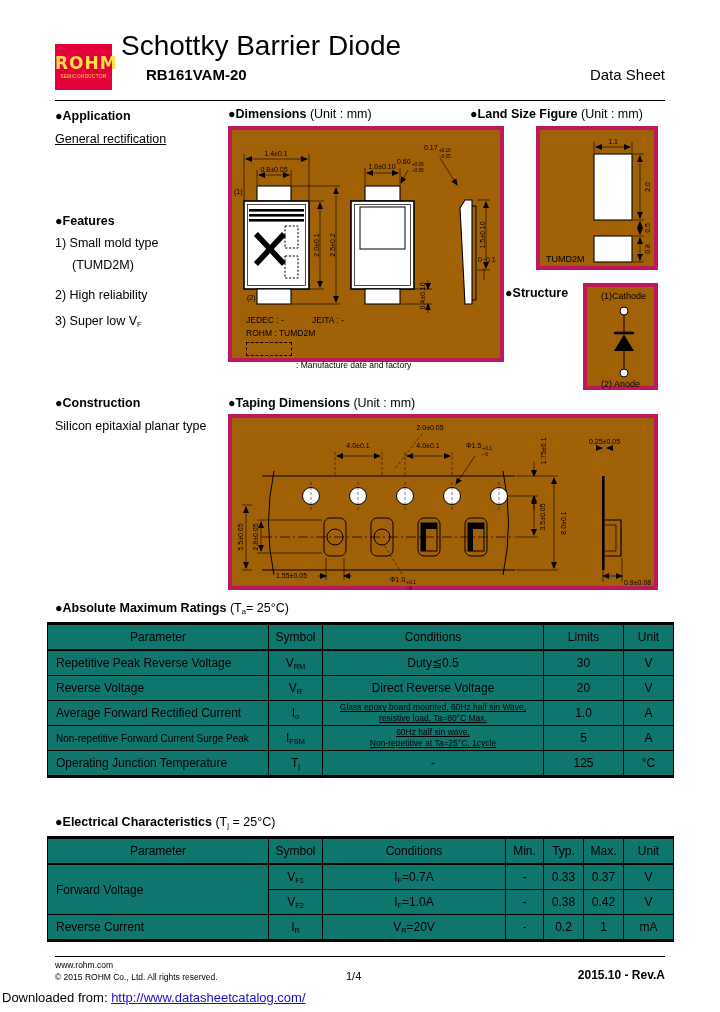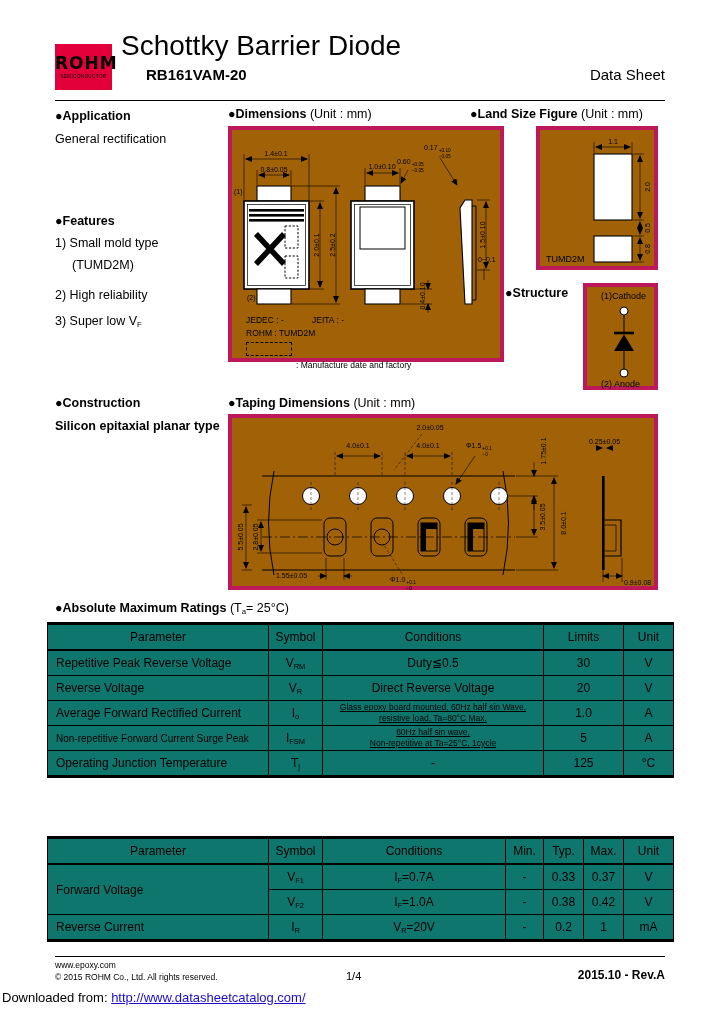--- a/index.html
+++ b/index.html
@@ -13,21 +13,21 @@
   .box{position:absolute;border:4px solid #be185d;box-sizing:border-box;background:#a16207;}
   .box svg{position:absolute;left:0;top:0;}
   .dim{position:absolute;font-size:7px;line-height:1;white-space:nowrap;}
   .dim.c{transform:translateX(-50%);}
   .dim.v{transform:translate(-50%,-50%) rotate(-90deg);}
   .note{position:absolute;font-size:8.5px;white-space:nowrap;line-height:1.1;}
   .tol{display:inline-flex;flex-direction:column;font-size:4.8px;line-height:1.15;
        vertical-align:-2px;margin-left:1px;}
   .legend-box{position:absolute;border:1px dashed #000;}
   
-  .logo{position:absolute;background:#e3003a;color:#000000;text-align:center;}
+  .logo{position:absolute;background:#e3003a;color:#fde047;text-align:center;}
   .logo .l1{display:block;font-size:17px;font-weight:bold;letter-spacing:1px;margin-top:9px;
             font-family:"DejaVu Sans",sans-serif;}
   .logo .l2{display:block;font-size:4.6px;letter-spacing:.4px;margin-top:1px;}
   
   .dtable{position:absolute;border-collapse:collapse;table-layout:fixed;font-size:12px;background:#0f766e;}
   .dtable th,.dtable td{border:1.2px solid #000;text-align:center;padding:0;height:24px;
       overflow:hidden;font-weight:normal;}
   .dtable thead th{border-top:3px solid #000;border-bottom:2.5px solid #000;}
   .dtable tbody tr:last-child td{border-bottom:3px solid #000;}
   .dtable .left{text-align:left;padding-left:8px;}
@@ -47,30 +47,30 @@
   <div class="logo" style="left:55px;top:44px;width:57px;height:46px;">
     <span class="l1">ROHM</span>
     <span class="l2">SEMICONDUCTOR</span>
   </div>
   <div class="abs" style="left:121px;top:30px;font-size:28px;">Schottky Barrier Diode</div>
   <div class="abs b" style="left:146px;top:66px;font-size:15px;">RB161VAM-20</div>
   <div class="abs" style="right:55px;top:66px;font-size:15px;">Data Sheet</div>
   <div class="footer-line" style="left:55px;top:100px;width:610px;"></div>
 
   <div class="sec-h" style="left:55px;top:109px;">●Application</div>
-  <div class="body-txt" style="left:55px;top:132px;">General rectification</div>
+  <div class="body-txt" style="left:55px;top:132px;text-decoration:underline;">General rectification</div>
 
   <div class="sec-h" style="left:55px;top:214px;">●Features</div>
   <div class="body-txt" style="left:55px;top:236px;">1)  Small mold type</div>
   <div class="body-txt" style="left:72px;top:258px;">(TUMD2M)</div>
   <div class="body-txt" style="left:55px;top:288px;">2)  High reliability</div>
   <div class="body-txt" style="left:55px;top:314px;"><span>3)  Super low V</span><sub>F</sub></div>
 
   <div class="sec-h" style="left:55px;top:396px;">●Construction</div>
-  <div class="body-txt" style="left:55px;top:419px;font-weight:bold;">Silicon epitaxial planar type</div>
+  <div class="body-txt" style="left:55px;top:419px;">Silicon epitaxial planar type</div>
 
   <div class="sec-h" style="left:228px;top:107px;"><span>●Dimensions</span> <span class="unit">(Unit : mm)</span></div>
   <div class="box" style="left:228px;top:126px;width:276px;height:236px;">
     <svg width="276" height="236" viewBox="0 0 276 236">
       <defs>
         <marker id="ah" markerWidth="7" markerHeight="6" refX="6" refY="3" orient="auto-start-reverse" markerUnits="userSpaceOnUse">
             <path d="M0,0L7,3L0,6z"></path>
           </marker>
       </defs>
       <g stroke="#000" fill="none" stroke-width="0.6">
@@ -372,20 +372,21 @@
       <tr>
         <td class="left">Operating Junction Temperature</td>
         <td><span>T</span><sub>j</sub></td>
         <td>-</td>
         <td>125</td>
         <td>°C</td>
       </tr>
     </tbody>
   </table>
 
+  <div class="sec-h" style="left:55px;top:815px;"><span>●Electrical Characteristics</span> <span class="unit"><span>(T</span><sub>j</sub><span> = 25°C)</span></span></div>
   <table class="dtable" style="left:47px;top:836px;width:626px;">
     <colgroup>
         <col style="width:221px">
         <col style="width:54px">
         <col style="width:183px">
         <col style="width:38px">
         <col style="width:40px">
         <col style="width:40px">
         <col style="width:50px">
       </colgroup>
@@ -424,21 +425,21 @@
         <td><span>V</span><sub>R</sub><span>=20V</span></td>
         <td>-</td>
         <td>0.2</td>
         <td>1</td>
         <td>mA</td>
       </tr>
     </tbody>
   </table>
 
   <div class="footer-line" style="left:55px;top:956px;width:610px;border-top-width:1px;"></div>
-  <div class="ft" style="left:55px;top:960px;">www.epoxy.com</div>
+  <div class="ft" style="left:55px;top:960px;">www.rohm.com</div>
   <div class="ft" style="left:55px;top:972px;">© 2015  ROHM Co., Ltd. All rights reserved.</div>
   <div class="ft" style="left:346px;top:970px;font-size:11px;">1/4</div>
   <div class="ft b" style="right:55px;top:968px;font-size:12px;">2015.10 -  Rev.A</div>
 
   <div class="dl" style="left:2px;top:990px;">
     <span>Downloaded from: </span><a href="#">http://www.datasheetcatalog.com/</a>
   </div>
 
 </div>
 

